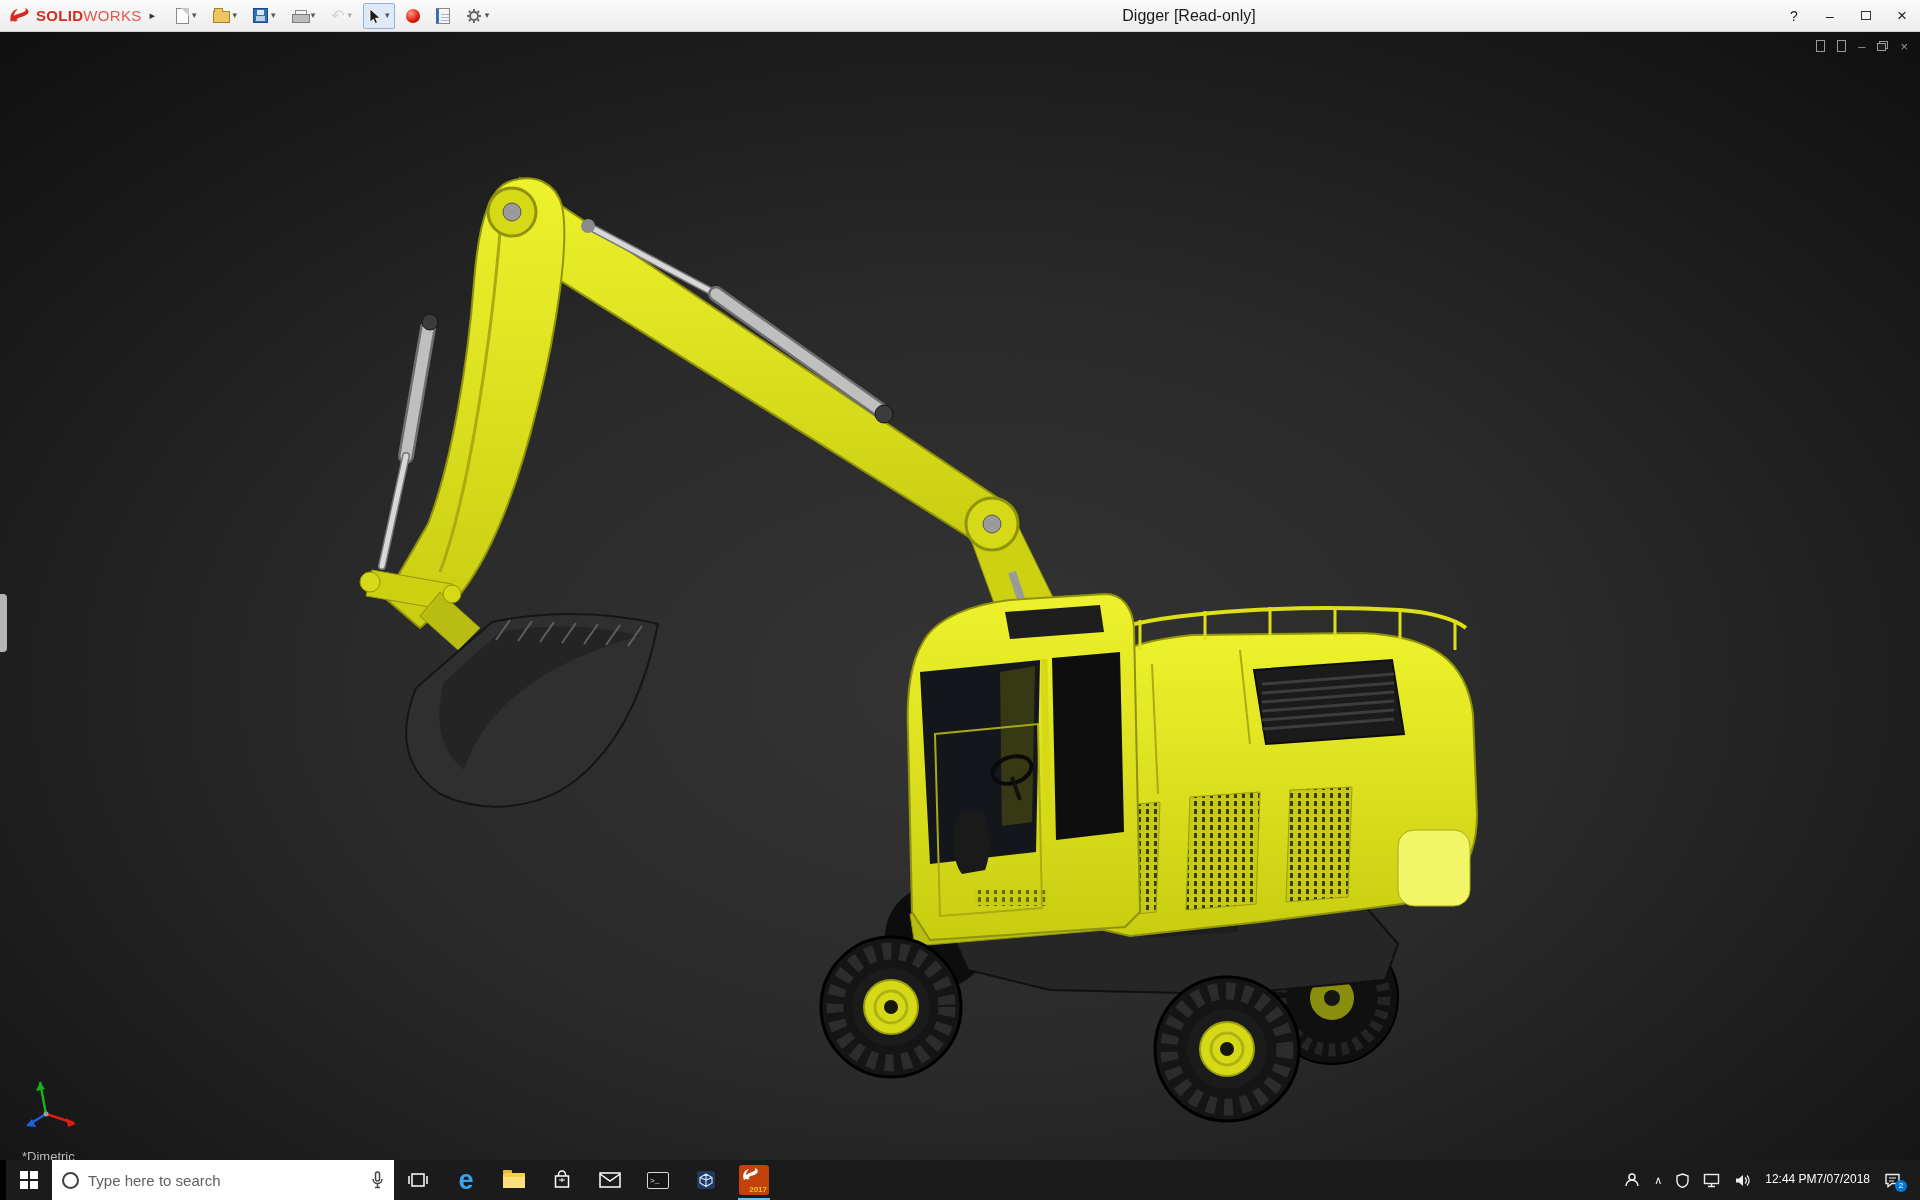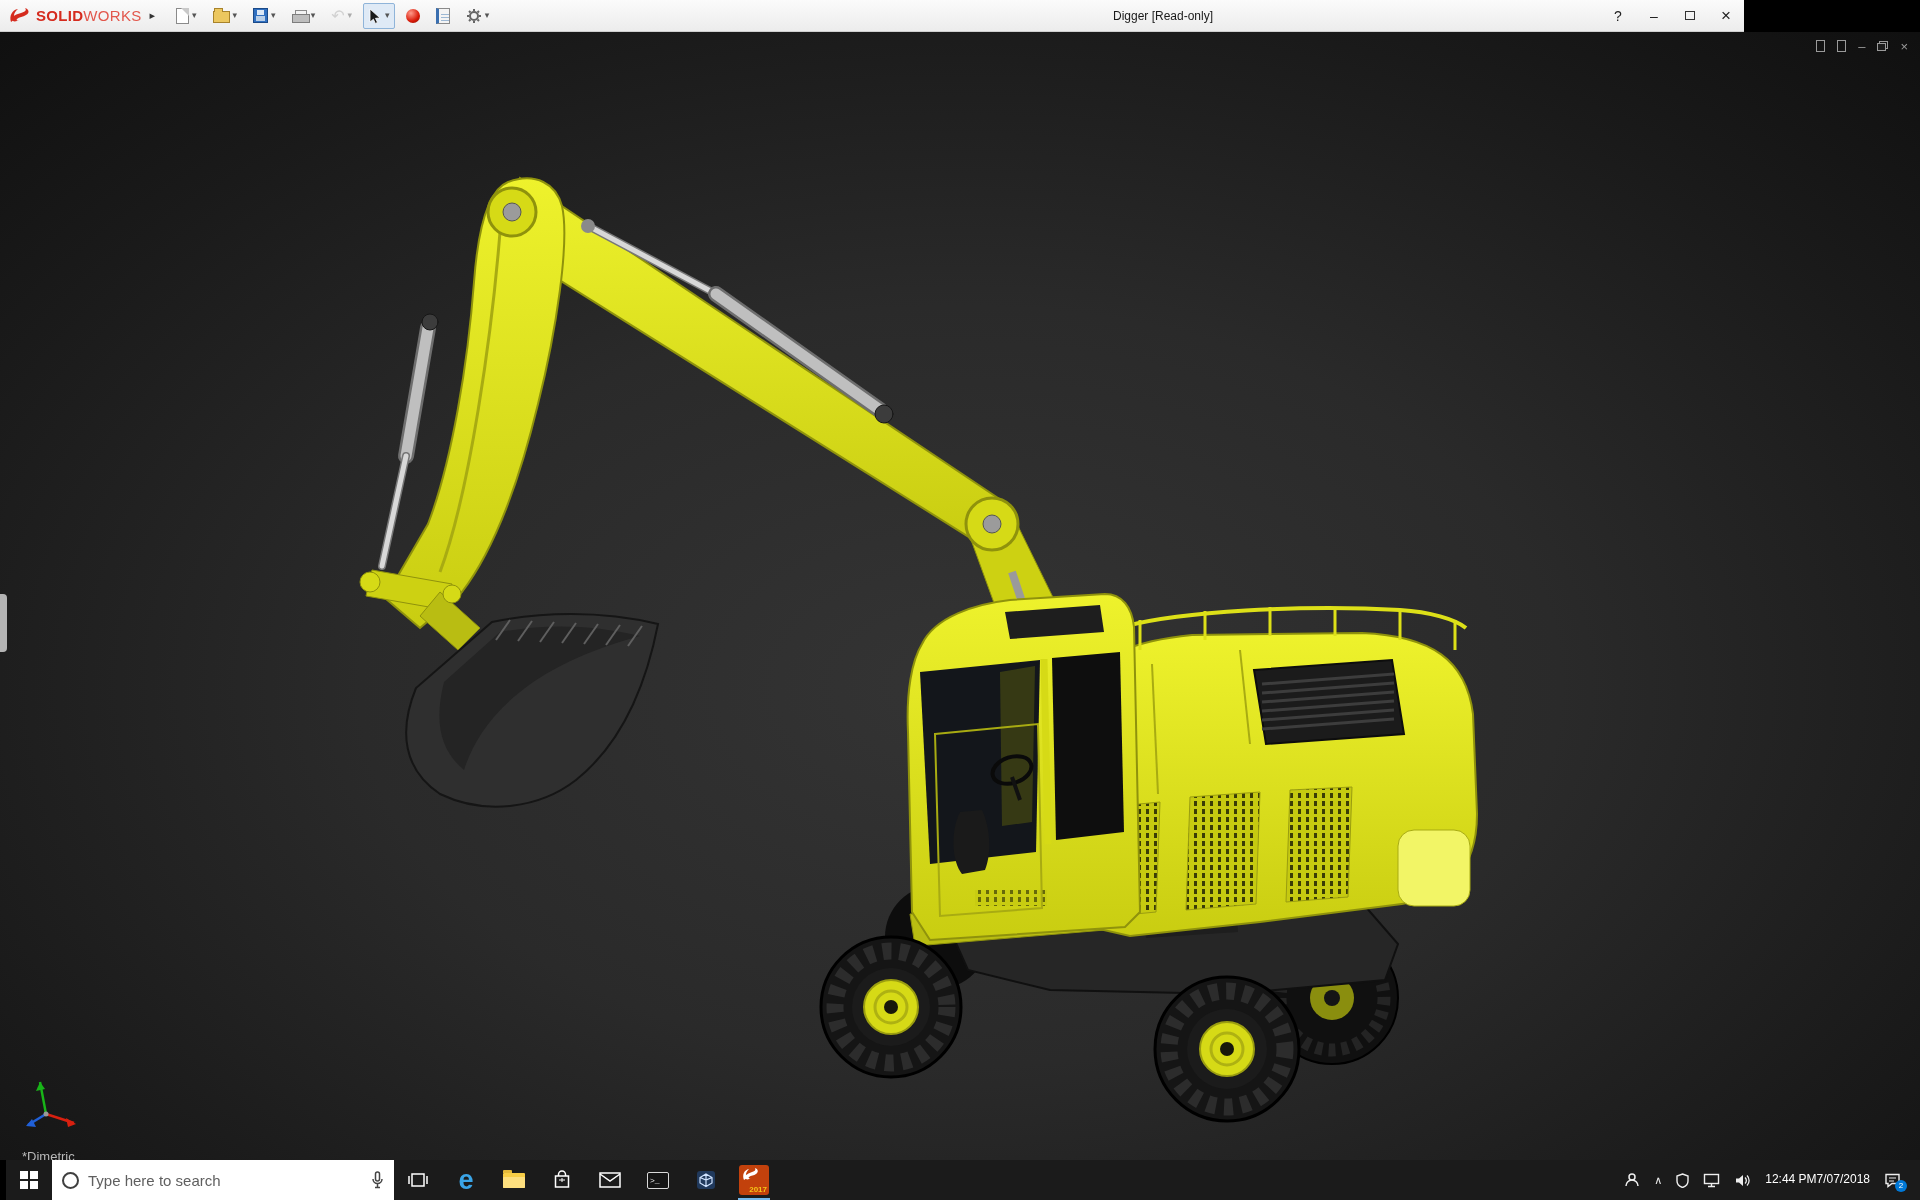--- a/index.html
+++ b/index.html
@@ -1,21 +1,21 @@
 <!DOCTYPE html>
 <html><head>
 <meta charset="utf-8">
 <style>
   *{box-sizing:border-box;margin:0;padding:0}
   html,body{width:1920px;height:1200px;overflow:hidden;background:#000;
     font-family:"Liberation Sans",sans-serif;-webkit-font-smoothing:antialiased}
   button{border:none;background:transparent;font-family:inherit;cursor:default}
 
   
-  .titlebar{position:absolute;top:0;left:0;width:1744px;height:32px;
+  .titlebar{position:absolute;top:0;left:0;width:1920px;height:32px;
     background:linear-gradient(#fbfbfb,#ececec);border-bottom:1px solid #cfcfcf;
     display:flex;align-items:center;z-index:20}
   .brand{display:flex;align-items:center;gap:4px;padding:0 6px 0 8px}
   .brand-mark{width:24px;height:20px}
   .brand-text{font-size:15px;letter-spacing:.3px}
   .brand-text .b1{color:#d52b1e;font-weight:bold}
   .brand-text .b2{color:#e2574c;font-weight:normal}
   .flyout{font-size:11px;color:#333;padding:0 10px 0 2px}
   .tb{display:flex;align-items:center;gap:6px;margin-left:6px}
   .tbb{display:flex;align-items:center;gap:3px;height:26px;padding:3px 4px;border-radius:2px;border:1px solid transparent}
@@ -141,21 +141,21 @@
       <svg width="16" height="16" viewBox="0 0 16 16">
         <g stroke="#666" stroke-width="2" fill="none">
           <circle cx="8" cy="8" r="4"></circle>
           <path d="M8 1v2 M8 13v2 M1 8h2 M13 8h2 M3 3l1.5 1.5 M11.5 11.5L13 13 M13 3l-1.5 1.5 M4.5 11.5L3 13"></path>
         </g>
       </svg>
       <span class="caret">▾</span>
     </button>
   </div>
 
-  <span style="position:absolute;left:1163px;transform:translateX(-50%);font-size:12px;color:#1a1a1a">Digger [Read-only]</span>
+  <span style="position:absolute;left:1189px;transform:translateX(-50%);font-size:16px;color:#1a1a1a">Digger [Read-only]</span>
 
   <div class="winctl">
     <button class="winbtn">?</button>
     <button class="winbtn">–</button>
     <button class="winbtn">
         <span class="ico-max"></span>
       </button>
     <button class="winbtn close">×</button>
   </div>
 </div>

